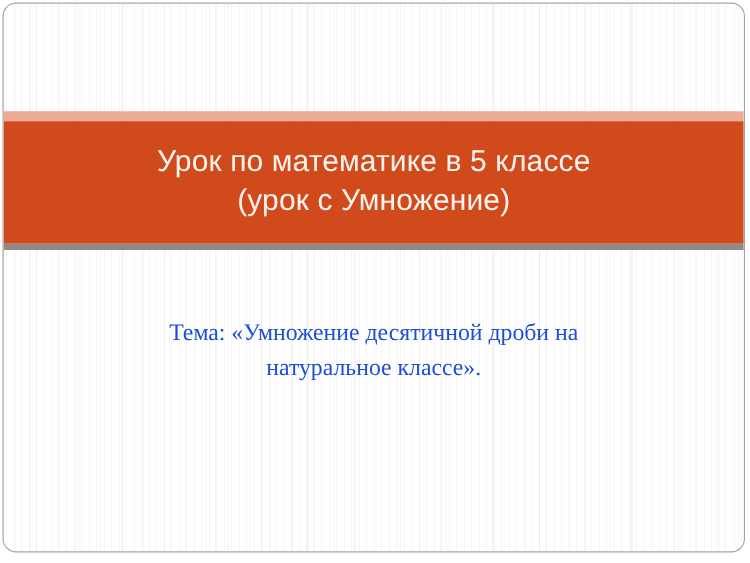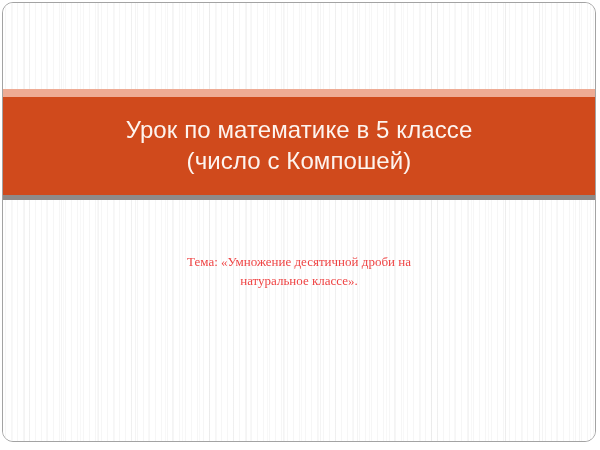--- a/index.html
+++ b/index.html
@@ -104,43 +104,43 @@
   }
   .title-line { display: block; white-space: nowrap; }
 
   
   #subtitle-block {
     position: absolute;
     left: 70px;
     right: 70px;
     top: 250px;
     text-align: center;
-    color: #ef4444;
+    color: #1d4ed8;
     font-family: "Liberation Serif", serif;
-    font-size: 13px;
+    font-size: 19px;
     font-weight: 400;
     line-height: 1.45;
   }
   .subtitle-line { display: block; white-space: nowrap; }
 </style>
 </head>
 <body>
 
 <div id="slide-root">
 
   <div id="paper-texture"></div>
 
   <div id="title-banner">
     <div id="banner-top-accent"></div>
     <div id="banner-fill"></div>
     <div id="banner-bottom-accent"></div>
 
     <div id="title-text">
       <span class="title-line">Урок по математике в 5 классе</span>
-      <span class="title-line">(число с Компошей)</span>
+      <span class="title-line">(урок с Умножение)</span>
     </div>
   </div>
 
   <div id="subtitle-block">
     <span class="subtitle-line">Тема: «Умножение десятичной дроби на</span>
     <span class="subtitle-line">натуральное классе».</span>
   </div>
 
 </div>
 

